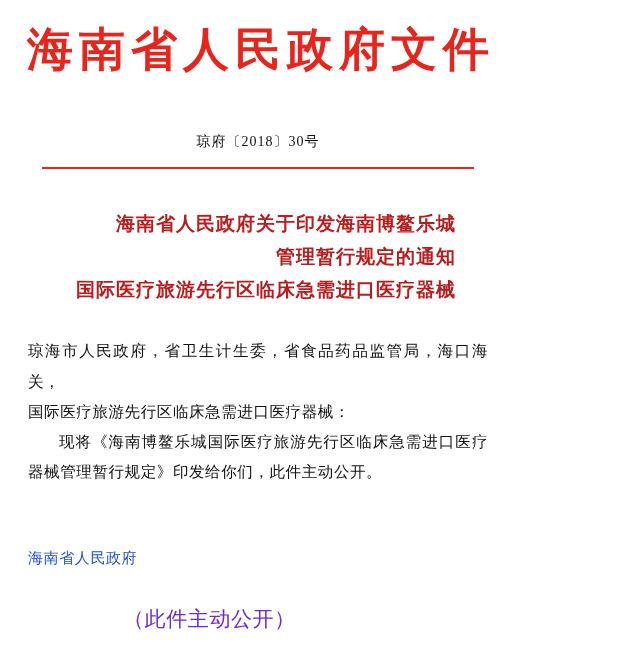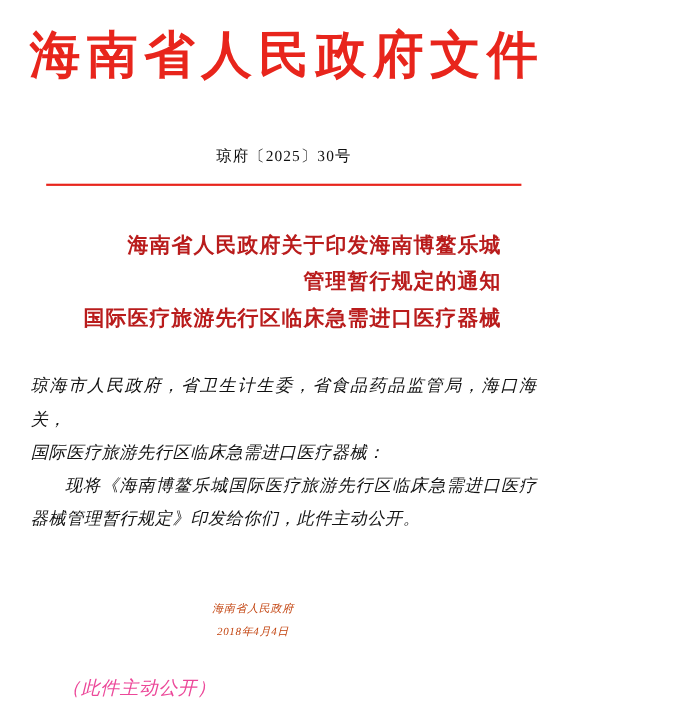--- a/index.html
+++ b/index.html
@@ -53,65 +53,63 @@
   .title-block div {
     white-space: nowrap;
   }
   .body-block {
     margin: 30px 28px 0 28px;
     font-size: 15.5px;
     line-height: 1.95;
     letter-spacing: 0.6px;
     color: #111;
     text-align: justify;
-    font-style: italic;
   }
   .para-indent {
     text-indent: 2em;
   }
   .signature {
     margin-top: 56px;
     margin-right: 56px;
-    text-align: center;
-    font-size: 10px;
+    text-align: left;
+    font-size: 15px;
     line-height: 2.1;
     letter-spacing: 0.6px;
-    color: #c2410c;
+    color: #1d4ed8;
   }
   .footnote {
     margin-top: 24px;
-    margin-left: 28px;
-    font-size: 17px;
+    margin-left: 95px;
+    font-size: 21px;
     letter-spacing: 0.6px;
-    color: #ec4899;
+    color: #6d28d9;
   }
 </style>
 </head>
 <body>
 
 <div class="page">
 
   <div class="masthead">海南省人民政府文件</div>
 
-  <div class="doc-number">琼府〔2025〕30号</div>
+  <div class="doc-number">琼府〔2018〕30号</div>
 
   <div class="red-rule"></div>
 
   <div class="title-block">
     <div>海南省人民政府关于印发海南博鳌乐城</div>
     <div>管理暂行规定的通知</div>
     <div>国际医疗旅游先行区临床急需进口医疗器械</div>
   </div>
 
   <div class="body-block">
     <div>琼海市人民政府，省卫生计生委，省食品药品监管局，海口海关，</div>
     <div>国际医疗旅游先行区临床急需进口医疗器械：</div>
     <div class="para-indent">现将《海南博鳌乐城国际医疗旅游先行区临床急需进口医疗器械管理暂行规定》印发给你们，此件主动公开。</div>
 
     <div class="signature">
       <div>海南省人民政府</div>
-      <div>2018年4月4日</div>
     </div>
 
     <div class="footnote">（此件主动公开）</div>
   </div>
 
 </div>
 
 </body></html>

